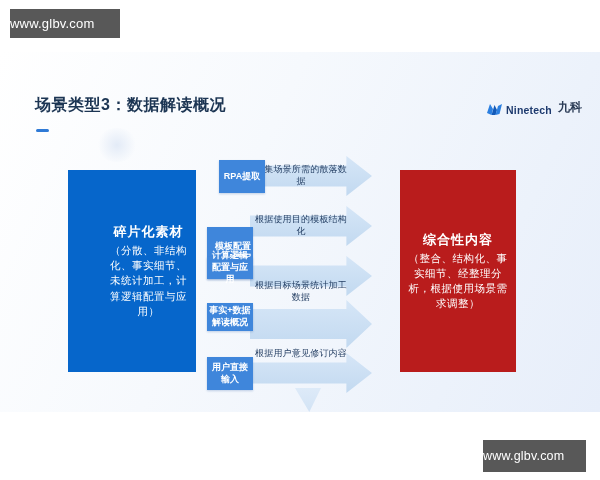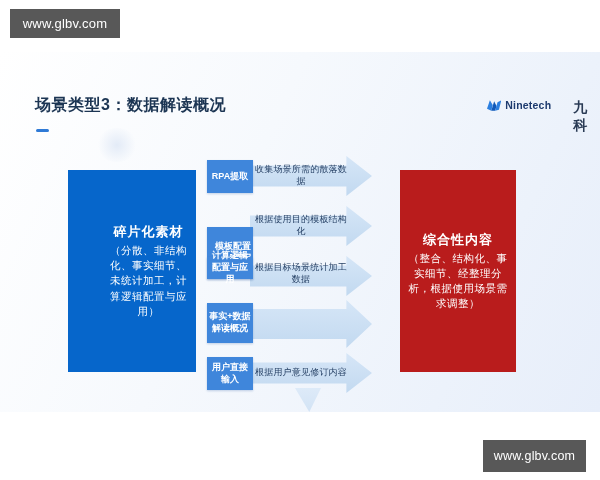--- a/index.html
+++ b/index.html
@@ -11,71 +11,71 @@
   .slide-bg{position:absolute;left:0;top:52px;width:600px;height:360px;
     background:linear-gradient(115deg,#ffffff 0%,#f6f9fd 40%,#ecf2fb 78%,#e7eefa 100%);}
   .deco-blob{position:absolute;left:96px;top:128px;width:42px;height:34px;border-radius:50%;
     background:radial-gradient(circle,#e3ebf7 0%,rgba(227,235,247,0) 70%);}
   .deco-tri{position:absolute;left:295px;top:388px;width:26px;height:24px;
     background:linear-gradient(180deg,#dbe9f8,#cfe1f4);
     clip-path:polygon(0 0,100% 0,55% 100%);opacity:.9;}
 
   
   .wm{position:absolute;background:#585858;color:#ffffff;display:flex;
-      align-items:center;justify-content:center;font-size:13px;letter-spacing:.2px;}
+      align-items:center;font-size:13px;letter-spacing:.2px;}
   .wm-top{left:10px;top:9px;width:110px;height:29px;}
   .wm-bottom{left:483px;top:440px;width:103px;height:32px;font-size:12.5px;}
 
   
   .title{position:absolute;left:35px;top:95px;font-size:16px;font-weight:bold;
          color:#1c3553;letter-spacing:.5px;}
   .title-dash{position:absolute;left:36px;top:129px;width:13px;height:3px;
               background:#2f7ad6;border-radius:2px;}
-  .logo{position:absolute;left:487px;top:99px;display:flex;align-items:flex-start;gap:4px;}
+  .logo{position:absolute;left:487px;top:99px;display:flex;align-items:flex-end;gap:4px;}
   .logo svg{display:block;}
   .logo-text{font-size:10.5px;font-weight:bold;color:#1d3a6e;letter-spacing:.2px;}
-  .logo-cn{font-size:14px;font-weight:bold;color:#2a3b55;margin-left:18px;}
+  .logo-cn{font-size:12px;font-weight:bold;color:#2a3b55;margin-left:2px;}
 
   
   .bigbox{position:absolute;color:#ffffff;display:flex;flex-direction:column;
           justify-content:center;align-items:center;text-align:center;padding:0 8px;box-sizing:border-box;}
   .box-source{left:68px;top:170px;width:128px;height:202px;background:#0666cb;padding-left:41px;}
   .box-result{left:400px;top:170px;width:116px;height:202px;background:#b91c1c;}
   .bigbox .b-title{font-size:13px;font-weight:bold;letter-spacing:1px;margin-bottom:2px;}
   .bigbox .b-sub{font-size:10.5px;line-height:1.45;letter-spacing:.5px;}
 
   
   .step-box{position:absolute;left:207px;width:46px;background:#3f86db;color:#ffffff;
     display:flex;align-items:center;justify-content:center;text-align:center;
     font-size:9px;font-weight:bold;line-height:1.3;padding:2px;box-sizing:border-box;
     box-shadow:0 1px 2px rgba(31,84,158,.25);}
-  .sb1{top:160px;height:33px;}
+  .sb1{top:160px;height:33px;margin-left:12px;}
   .sb2{top:227px;height:52px;text-align:right;}
   .sb3{top:257px;height:22px;}
-  .sb4{top:303px;height:40px;}
+  .sb4{top:303px;height:28px;}
   .sb5{top:357px;height:33px;}
 
   .arrow{position:absolute;left:250px;width:122px;height:40px;
     background:linear-gradient(180deg,#d6e6f7 0%,#c2d9f0 100%);
     clip-path:polygon(0 24%,79% 24%,79% 0,100% 50%,79% 100%,79% 76%,0 76%);}
   .ar1{top:156px;}
   .ar2{top:206px;}
   .ar3{top:256px;}
   .ar4{top:300px;height:48px;
     clip-path:polygon(0 19%,79% 19%,79% 0,100% 50%,79% 100%,79% 81%,0 81%);}
   .ar5{top:353px;}
 
   .arrow-text{position:absolute;left:254px;width:94px;color:#1f3a5f;font-size:9px;
     line-height:1.3;display:flex;align-items:center;justify-content:center;
     text-align:center;letter-spacing:.2px;}
   .at1{top:156px;height:40px;}
   .at2{top:206px;height:40px;}
-  .at3{top:254px;height:40px;}
+  .at3{top:272px;height:40px;}
   .at4{top:300px;height:48px;}
-  .at5{top:353px;height:40px;}
+  .at5{top:334px;height:40px;}
 </style>
 </head>
 <body>
 
 <div class="stage">
   <div class="slide-bg"></div>
   <div class="deco-blob"></div>
   <div class="deco-tri"></div>
 
   <div class="wm wm-top">

